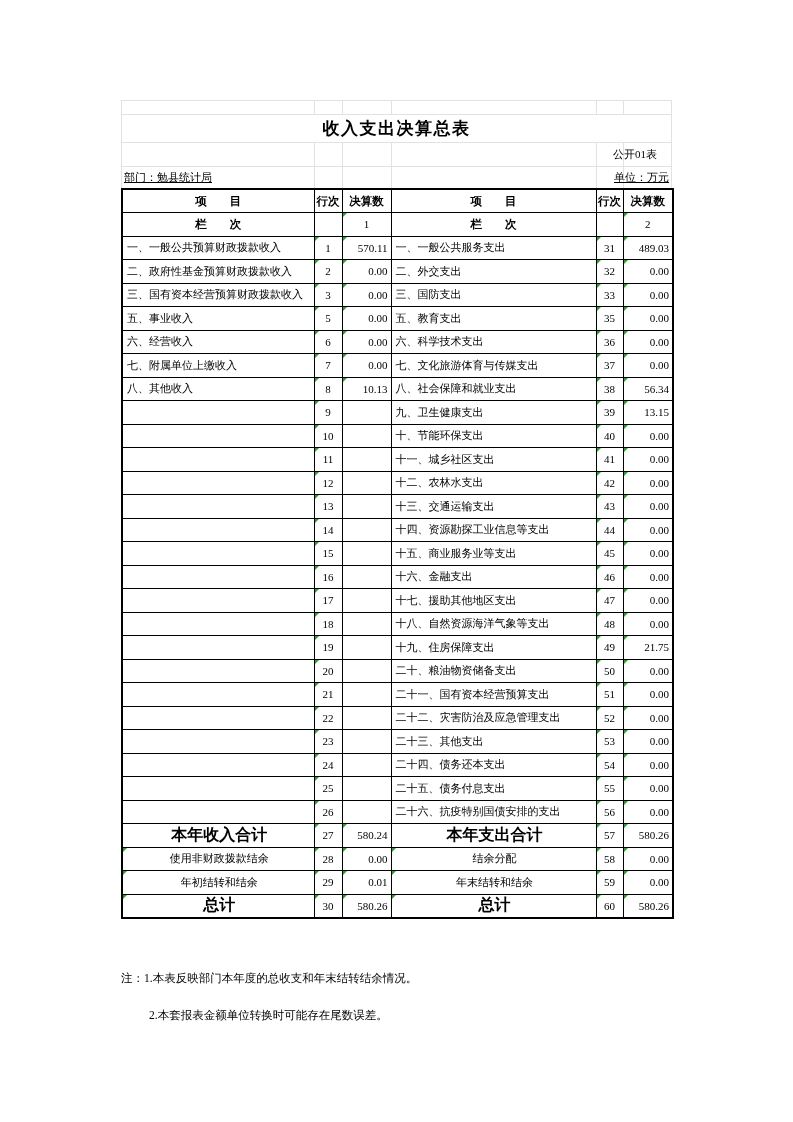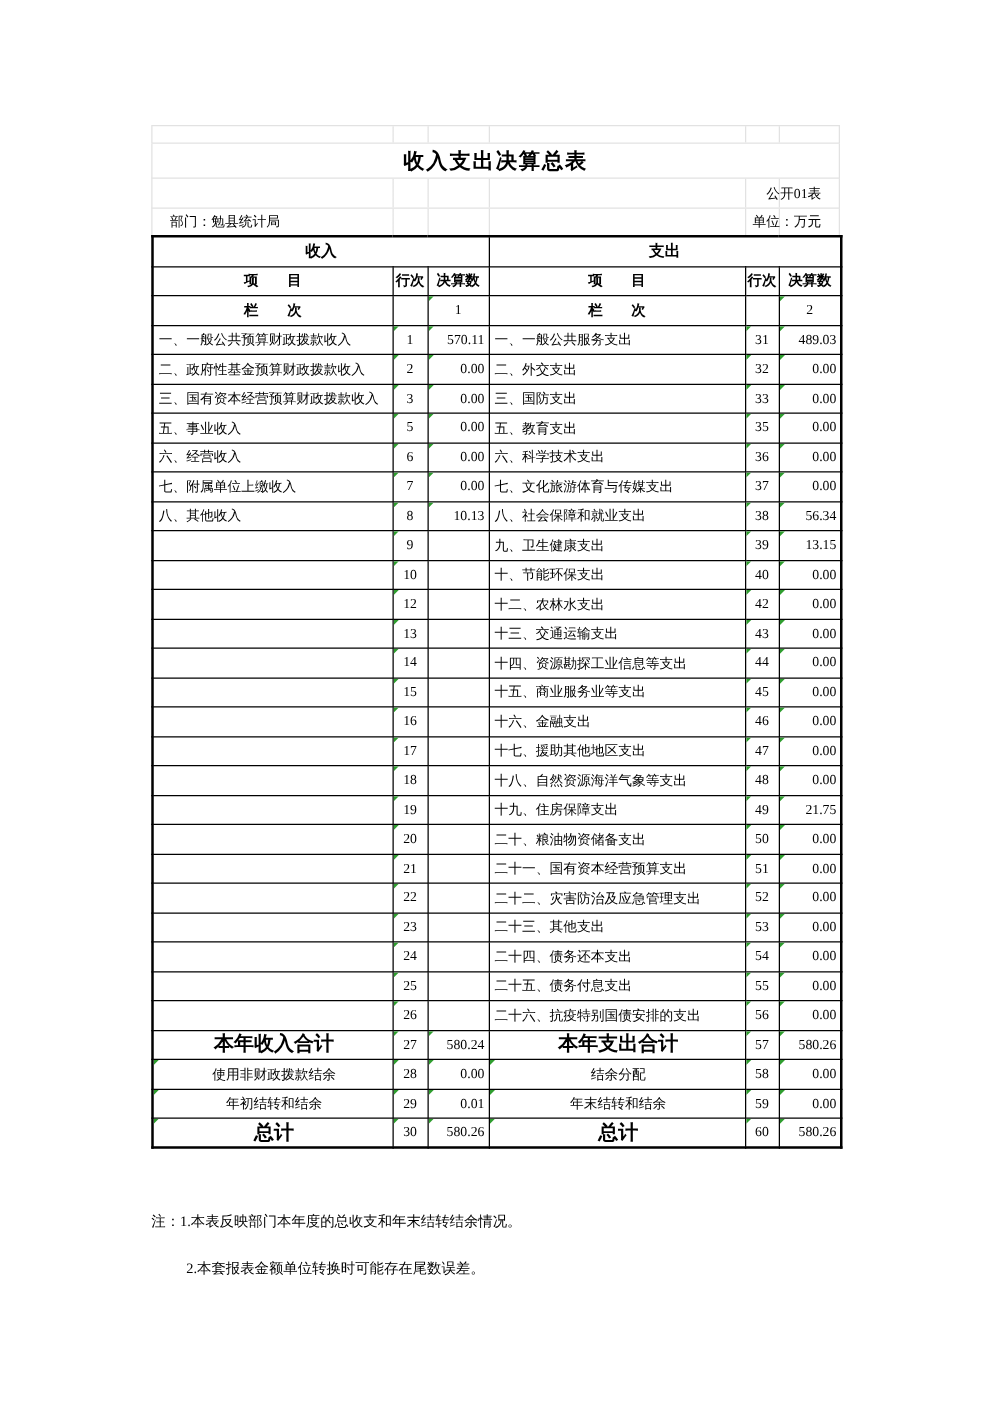--- a/index.html
+++ b/index.html
@@ -19,21 +19,21 @@
       linear-gradient(#e2e2e2,#e2e2e2);
     background-position:192px 0,220px 0,269px 0,474px 0,501px 0;
     background-size:1px 100%,1px 100%,1px 100%,1px 100%,1px 100%;
     background-repeat:no-repeat;
   }
   .r-blank{height:15px;border-top:1px solid #e2e2e2;border-bottom:1px solid #e2e2e2;}
   .r-title{height:28px;border-bottom:1px solid #e2e2e2;display:flex;align-items:center;justify-content:center;
            font-size:17px;font-weight:bold;letter-spacing:1.5px;}
   .r-code{height:24px;border-bottom:1px solid #e2e2e2;display:flex;align-items:center;justify-content:flex-end;
           font-size:11px;padding-right:14px;}
-  .r-dept{height:21px;display:flex;align-items:center;justify-content:space-between;font-size:11px;padding:0 14px;}
+  .r-dept{height:21px;display:flex;align-items:center;justify-content:space-between;font-size:11px;padding:0 2px;text-decoration:underline;}
 
   table{border-collapse:collapse;table-layout:fixed;width:551px;border:2px solid #000;}
   tr{height:23.5px;}
   tr.hdr{height:24px;}
   td{border:1px solid #000;font-size:11px;padding:0 2px;overflow:hidden;white-space:nowrap;
      box-sizing:border-box;position:relative;vertical-align:middle;}
   .sec{font-size:12.5px;font-weight:bold;text-align:center;}
   .colh{font-size:11.5px;font-weight:bold;text-align:center;padding:0 1px;}
   .it{text-align:left;padding-left:4px;}
   .ln{text-align:center;padding:0 1px;}
@@ -66,24 +66,20 @@
   <table>
     <colgroup>
       <col style="width:192px">
         <col style="width:28px">
         <col style="width:49px">
       <col style="width:205px">
         <col style="width:27px">
         <col style="width:50px">
     </colgroup>
     <tbody>
-      <tr class="hdr">
-        <td class="sec" colspan="3">收入</td>
-        <td class="sec" colspan="3">支出</td>
-      </tr>
       <tr>
         <td class="colh">项　　目</td>
         <td class="colh">行次</td>
         <td class="colh">决算数</td>
         <td class="colh">项　　目</td>
         <td class="colh">行次</td>
         <td class="colh">决算数</td>
       </tr>
       <tr>
         <td class="colh">栏　　次</td>
@@ -161,20 +157,28 @@
       <tr>
           <td class="it"></td>
           <td class="ln gt">10</td>
           <td class="vl"></td>
           <td class="it">十、节能环保支出</td>
           <td class="ln gt">40</td>
           <td class="vl gt">0.00</td>
         </tr>
       <tr>
           <td class="it"></td>
+          <td class="ln gt">11</td>
+          <td class="vl"></td>
+          <td class="it">十一、城乡社区支出</td>
+          <td class="ln gt">41</td>
+          <td class="vl gt">0.00</td>
+        </tr>
+      <tr>
+          <td class="it"></td>
           <td class="ln gt">12</td>
           <td class="vl"></td>
           <td class="it">十二、农林水支出</td>
           <td class="ln gt">42</td>
           <td class="vl gt">0.00</td>
         </tr>
       <tr>
           <td class="it"></td>
           <td class="ln gt">13</td>
           <td class="vl"></td>

